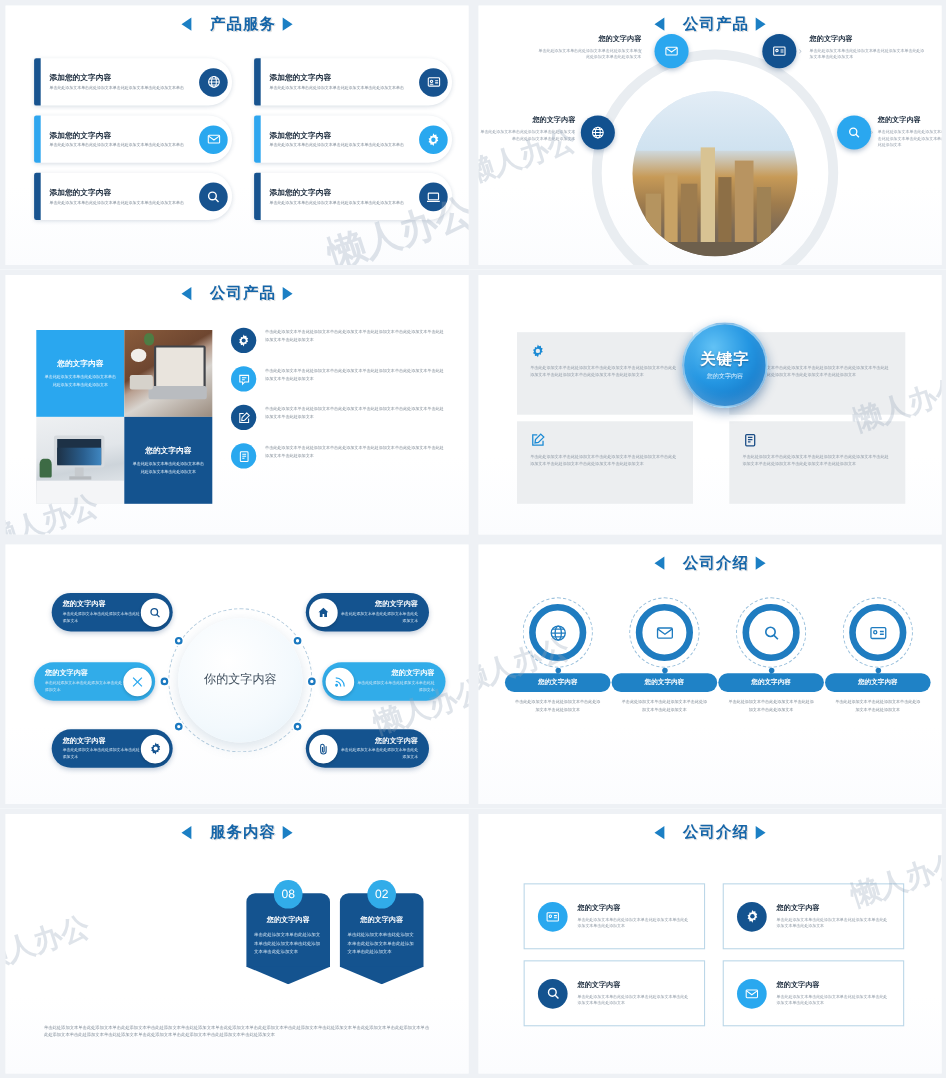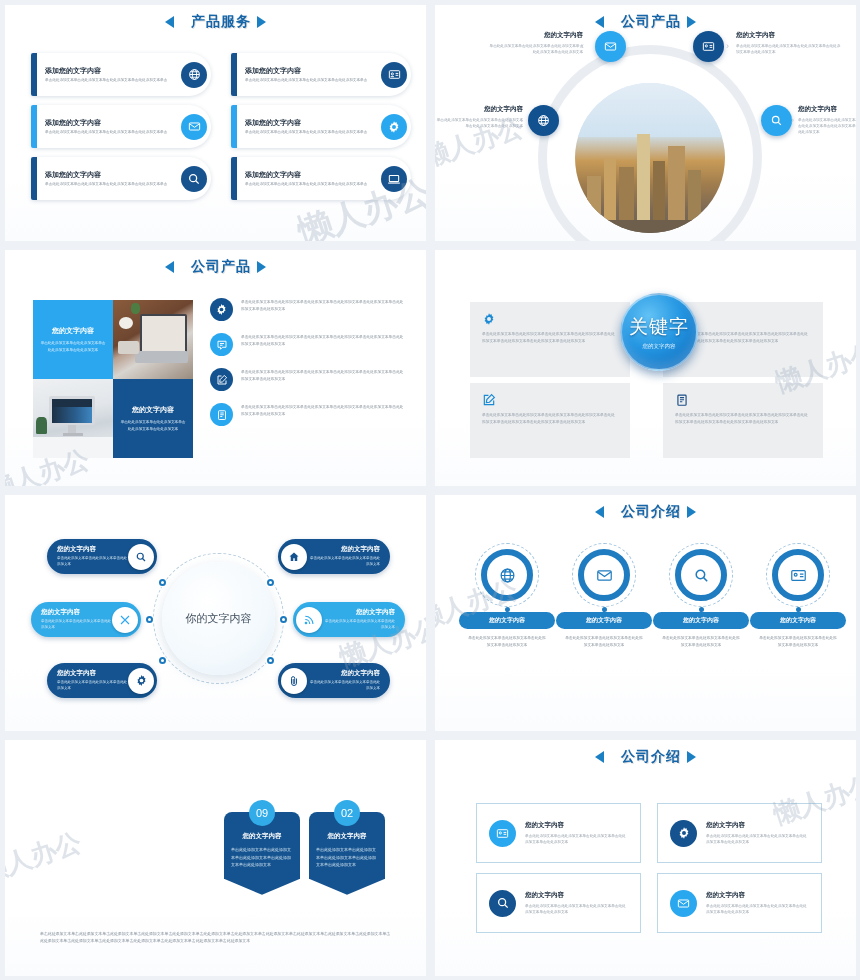--- a/index.html
+++ b/index.html
@@ -108,21 +108,21 @@
   
   .q{position:absolute;width:160px;height:75px;background:#eceef0;}
   .q p{font-size:3.7px;color:#8b96a2;line-height:1.85;}
   .keyword{
     position:absolute;left:185px;top:43px;width:78px;height:78px;border-radius:50%;
     background:radial-gradient(circle at 36% 28%,#62c2f5 0%,#2496e2 45%,#0b63b4 100%);
     box-shadow:0 4px 10px rgba(15,70,130,.45), inset 0 -5px 10px rgba(255,255,255,.18);
     display:flex;flex-direction:column;align-items:center;justify-content:center;
     border:2px solid rgba(255,255,255,.5);
   }
-  .keyword h4{font-size:19px;font-weight:normal;color:#fff;letter-spacing:1px;
+  .keyword h4{font-size:14px;font-weight:bold;color:#fff;letter-spacing:1px;
               text-shadow:0 1px 2px rgba(0,40,80,.5);margin-bottom:3px;}
   .keyword span{font-size:5.5px;color:#e6f4ff;}
   
   .ctr-circle{
     position:absolute;left:157px;top:67px;width:113px;height:113px;border-radius:50%;
     background:radial-gradient(circle at 40% 34%,#ffffff 0%,#f3f9fd 60%,#e6f1f8 100%);
     box-shadow:0 4px 12px rgba(90,130,165,.22);
     display:flex;align-items:center;justify-content:center;text-align:center;
   }
   .ctr-circle span{font-size:11px;color:#3e4d5c;line-height:1.35;}
@@ -641,23 +641,28 @@
       <div class="lbl">您的文字内容</div>
       <div class="body">单击此处添加文本单击此处添加文本单击此处添加文本单击此处添加文本</div>
     </div>
 
     <div class="wm" style="left:-20px;top:92px;transform:rotate(-18deg);font-size:26px;">懒人办公</div>
    </div>
   </div>
 
   <div class="slide">
    <div class="slide-inner">
+    <div class="title">
+      <span class="tri l"></span>
+      <span class="txt">服务内容</span>
+      <span class="tri r"></span>
+    </div>
 
     <div class="ban" style="left:219px;">
-      <div class="num">09</div>
+      <div class="num">08</div>
       <div class="body">
         <h5>您的文字内容</h5>
         <p>单击此处添加文本单击此处添加文本单击此处添加文本单击此处添加文本单击此处添加文本</p>
       </div>
     </div>
     <div class="ban" style="left:304px;">
       <div class="num">02</div>
       <div class="body">
         <h5>您的文字内容</h5>
         <p>单击此处添加文本单击此处添加文本单击此处添加文本单击此处添加文本单击此处添加文本</p>

